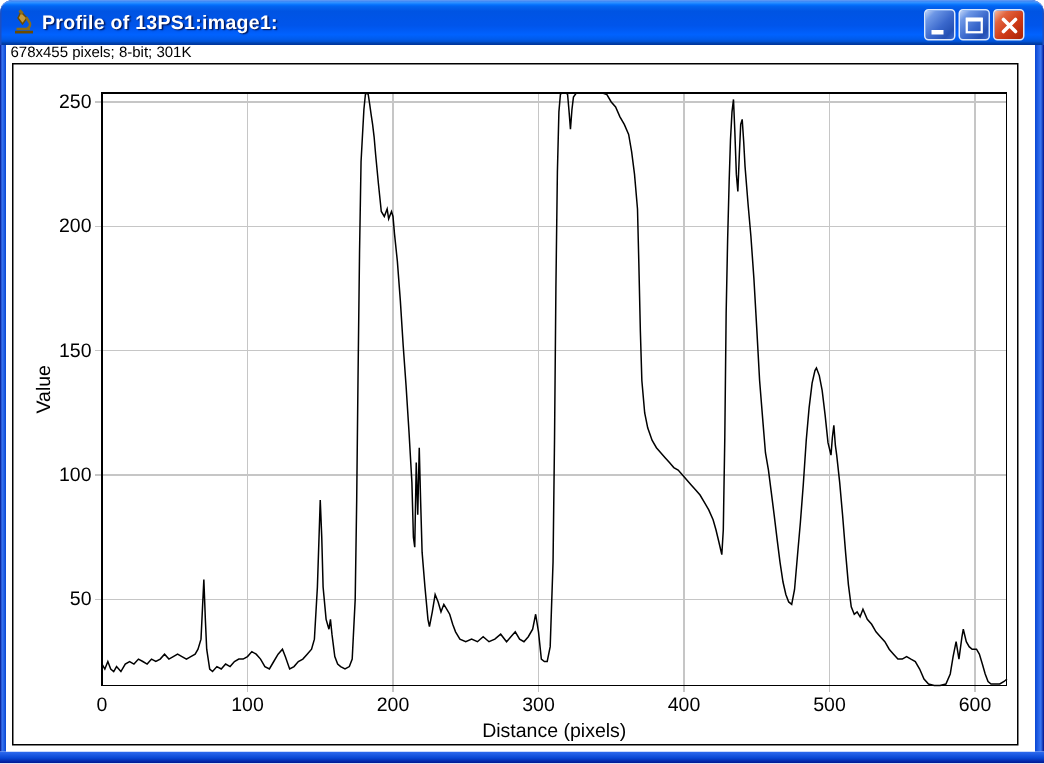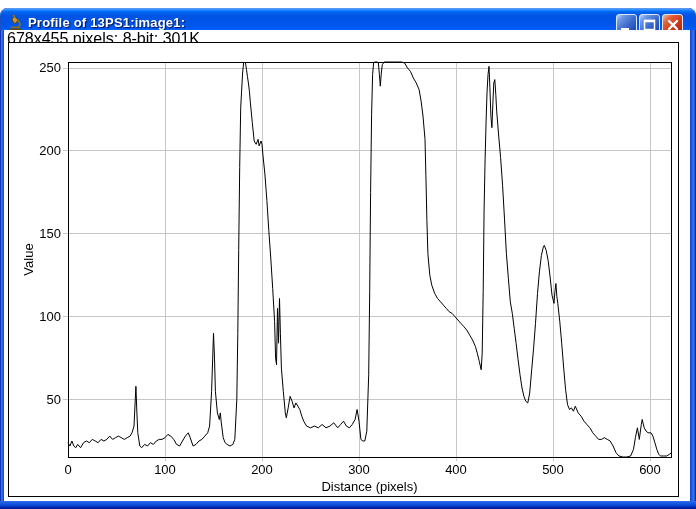--- a/index.html
+++ b/index.html
@@ -1,35 +1,35 @@
 <!DOCTYPE html>
 <html><head>
 <meta charset="utf-8">
 <style>
   html,body{margin:0;padding:0;background:#fff;font-family:"Liberation Sans",sans-serif;}
   .window{position:relative;width:696px;height:509px;overflow:hidden;border-radius:8px 8px 0 0;background:#ffffff;}
-  .titlebar{position:absolute;left:0;top:8px;width:696px;height:30px;border-radius:8px 8px 0 0;
+  .titlebar{position:absolute;left:0;top:0;width:696px;height:30px;border-radius:8px 8px 0 0;
     background:linear-gradient(180deg,#0058ee 0%,#3593ff 5%,#127dff 9%,#036ffc 11%,#0262ee 15%,#0054e3 25%,#0055eb 57%,#005bf5 67%,#0062ff 77%,#005bec 87%,#0052d6 92%,#0040ab 96%,#003399 100%);
     box-shadow:inset 0 1px 0 #5a96f5, inset 1px 0 0 #1e4fc0, inset -1px 0 0 #1e4fc0;}
   .title-text{position:absolute;left:28px;top:7px;color:#fff;font-size:13px;font-weight:bold;
     text-shadow:1px 1px 1px #00124d;white-space:nowrap;letter-spacing:.2px;}
   .app-icon{position:absolute;left:7px;top:6px;width:18px;height:18px;}
   .winbtns{position:absolute;top:6px;right:13px;display:flex;gap:2px;}
   .wbtn{width:21px;height:21px;border-radius:3px;border:1px solid #dce8fa;box-sizing:border-box;padding:0;cursor:pointer;position:relative;}
   .wbtn svg{position:absolute;left:0;top:0;}
   .btn-blue{background:linear-gradient(135deg,#c2d5f6 0%,#6d97e6 20%,#3a68cc 55%,#2450b4 82%,#3a68cc 100%);}
   .btn-red{background:linear-gradient(135deg,#f4bca4 0%,#e2633e 25%,#cd3916 60%,#a92206 100%);}
   .edge-left{position:absolute;left:0;top:30px;width:4px;height:471px;
     background:linear-gradient(90deg,#00138c 0%,#3a76f2 35%,#0846d4 100%);}
   .edge-right{position:absolute;left:690px;top:30px;width:6px;height:471px;
     background:linear-gradient(270deg,#00138c 0%,#3a76f2 35%,#0846d4 100%);}
   .edge-bottom{position:absolute;left:0;top:501px;width:696px;height:8px;
     background:linear-gradient(180deg,#2f6cf0 0%,#0846d4 55%,#00138c 100%);}
   .content{position:absolute;left:4px;top:30px;width:686px;height:471px;background:#ffffff;}
-  .status-text{position:absolute;left:3px;top:0px;font-size:16px;color:#000;white-space:nowrap;}
+  .status-text{position:absolute;left:3px;top:0px;font-size:10px;color:#000;white-space:nowrap;}
   .plot-canvas{position:absolute;left:4px;top:12px;width:669px;height:453px;border:1px solid #000;background:#fff;}
   .plot-canvas svg{display:block;}
 </style>
 </head>
 <body>
 
 <div class="window">
 
   <div class="titlebar">
     <span class="app-icon">

